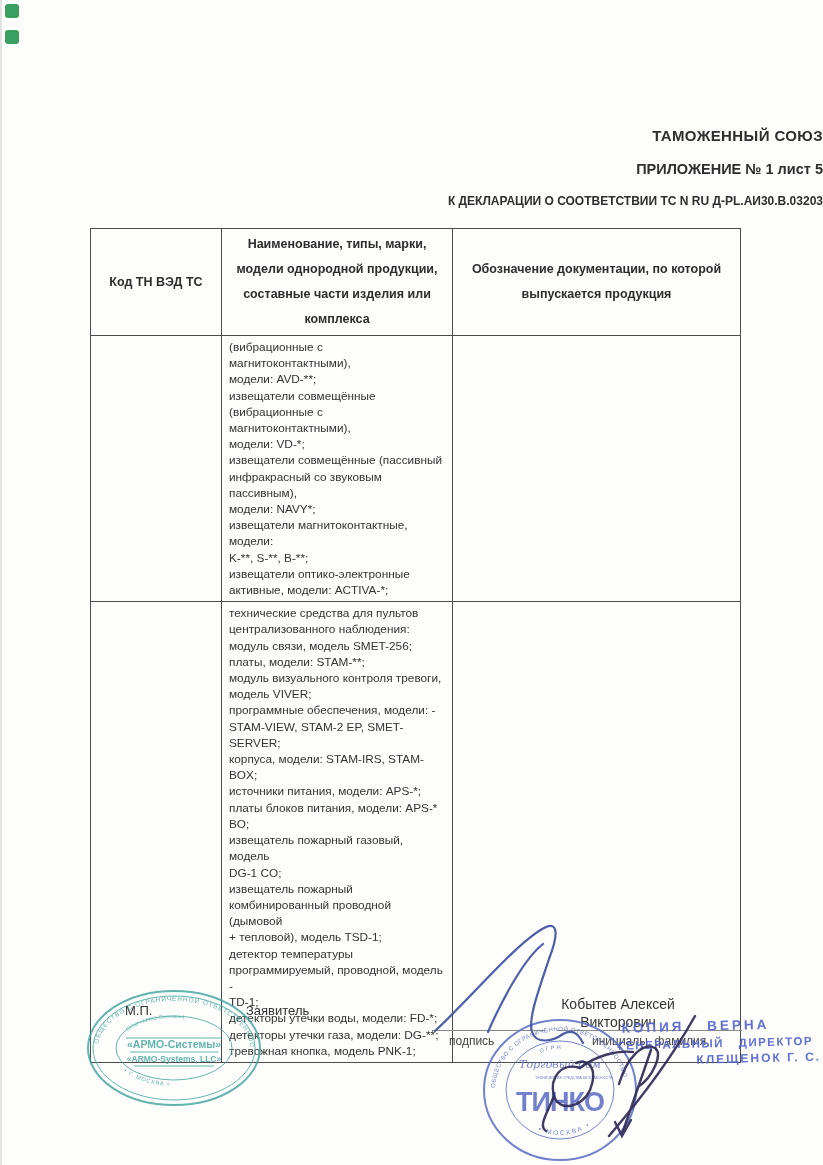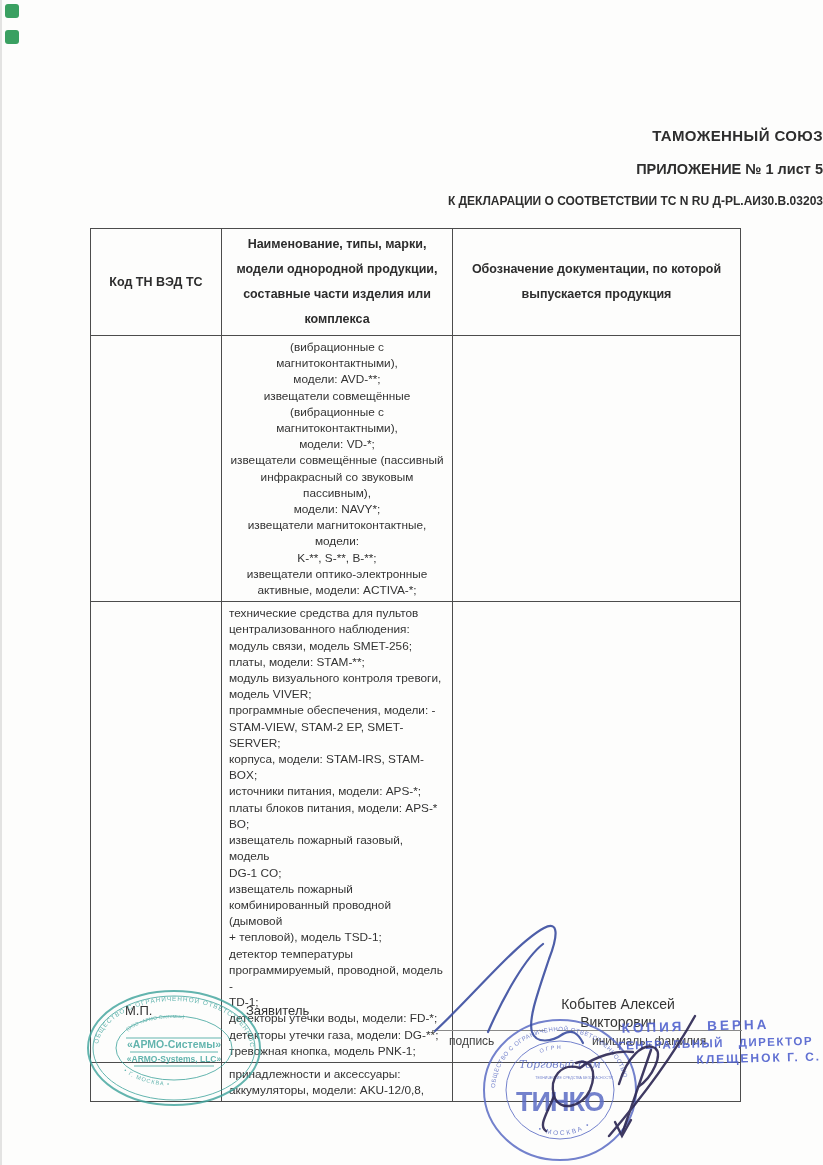--- a/index.html
+++ b/index.html
@@ -21,21 +21,21 @@
 
   table.decl{
     position:absolute;left:90px;top:228px;border-collapse:collapse;table-layout:fixed;
   }
   table.decl td{border:1.5px solid #4c4c4c;vertical-align:top;padding:3px 7px;}
   td.c-code{width:116px;}
   td.c-name{width:216px;}
   td.c-doc{width:273px;margin-top:36px;}
   tr.hdr td{vertical-align:middle;text-align:center;font-weight:bold;font-size:12.5px;line-height:25px;color:#2d2d2d;}
   tr.hdr{height:94px;}
-  .r1{height:202px;text-align:center;} .r2{height:401px;} .r3{height:34px;}
+  .r1{height:202px;} .r2{height:401px;} .r3{height:34px;}
   .cell-text{font-size:11.8px;line-height:16.2px;color:#333;}
 
   .foot-label{position:absolute;font-size:13px;color:#333;}
   .lab-mp{left:125px;top:1003px;}
   .lab-app{left:246px;top:1003px;}
   .signatory{position:absolute;left:540px;top:995px;width:156px;text-align:center;font-size:14px;line-height:18px;color:#333;}
   .sig-line{position:absolute;top:1030px;border-top:1px solid #8a8a8a;height:0;}
   .l1{left:432px;width:113px;} .l2{left:557px;width:185px;}
   .caption{position:absolute;top:1034px;font-size:12px;color:#444;}
   .cap1{left:449px;} .cap2{left:592px;}
@@ -111,26 +111,20 @@
 комбинированный проводной (дымовой
 + тепловой), модель TSD-1;
 детектор температуры
 программируемый, проводной, модель -
 TD-1;
 детекторы утечки воды, модели: FD-*;
 детекторы утечки газа, модели: DG-**;
 тревожная кнопка, модель PNK-1;</td>
       <td class="c-doc cell-text pre"></td>
     </tr>
-    <tr class="r3">
-      <td class="c-code cell-text pre"></td>
-      <td class="c-name cell-text pre">принадлежности и аксессуары:
-аккумуляторы, модели: AKU-12/0,8,</td>
-      <td class="c-doc cell-text pre"></td>
-    </tr>
   </tbody>
 </table>
 
 <div class="foot-label lab-mp">М.П.</div>
 <div class="foot-label lab-app">Заявитель</div>
 <div class="signatory pre">Кобытев Алексей
 Викторович</div>
 
 <div class="sig-line l1"></div>
 <div class="sig-line l2"></div>

